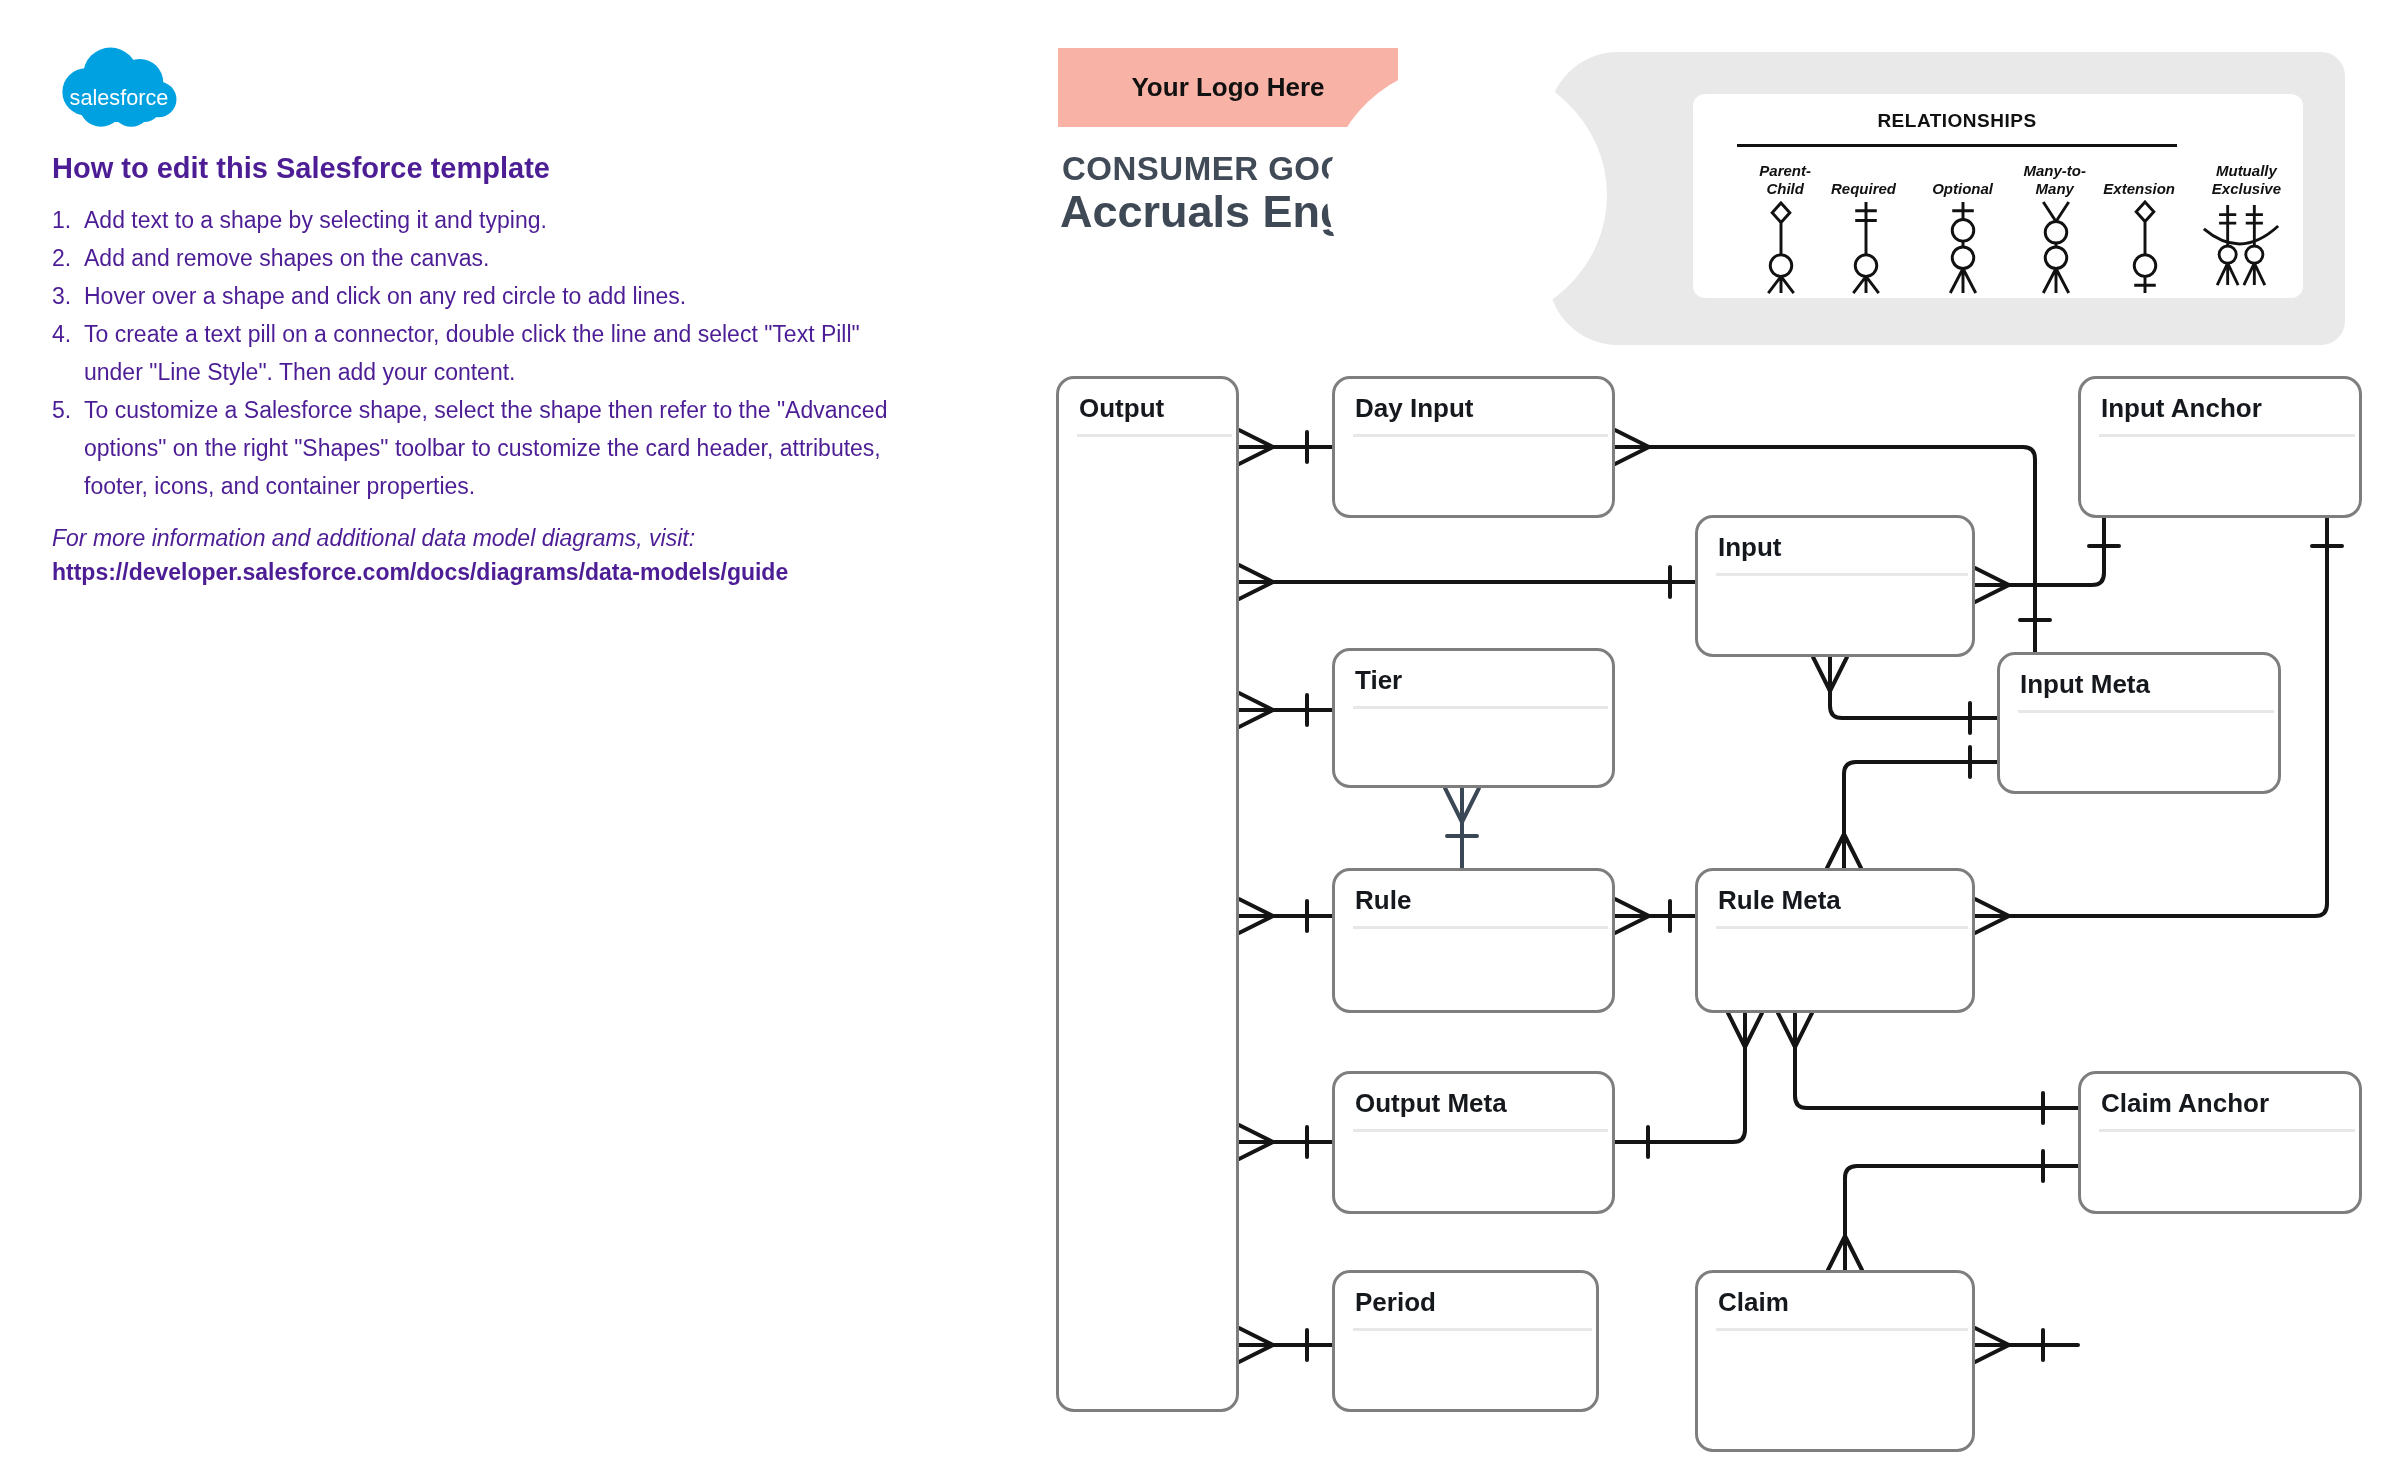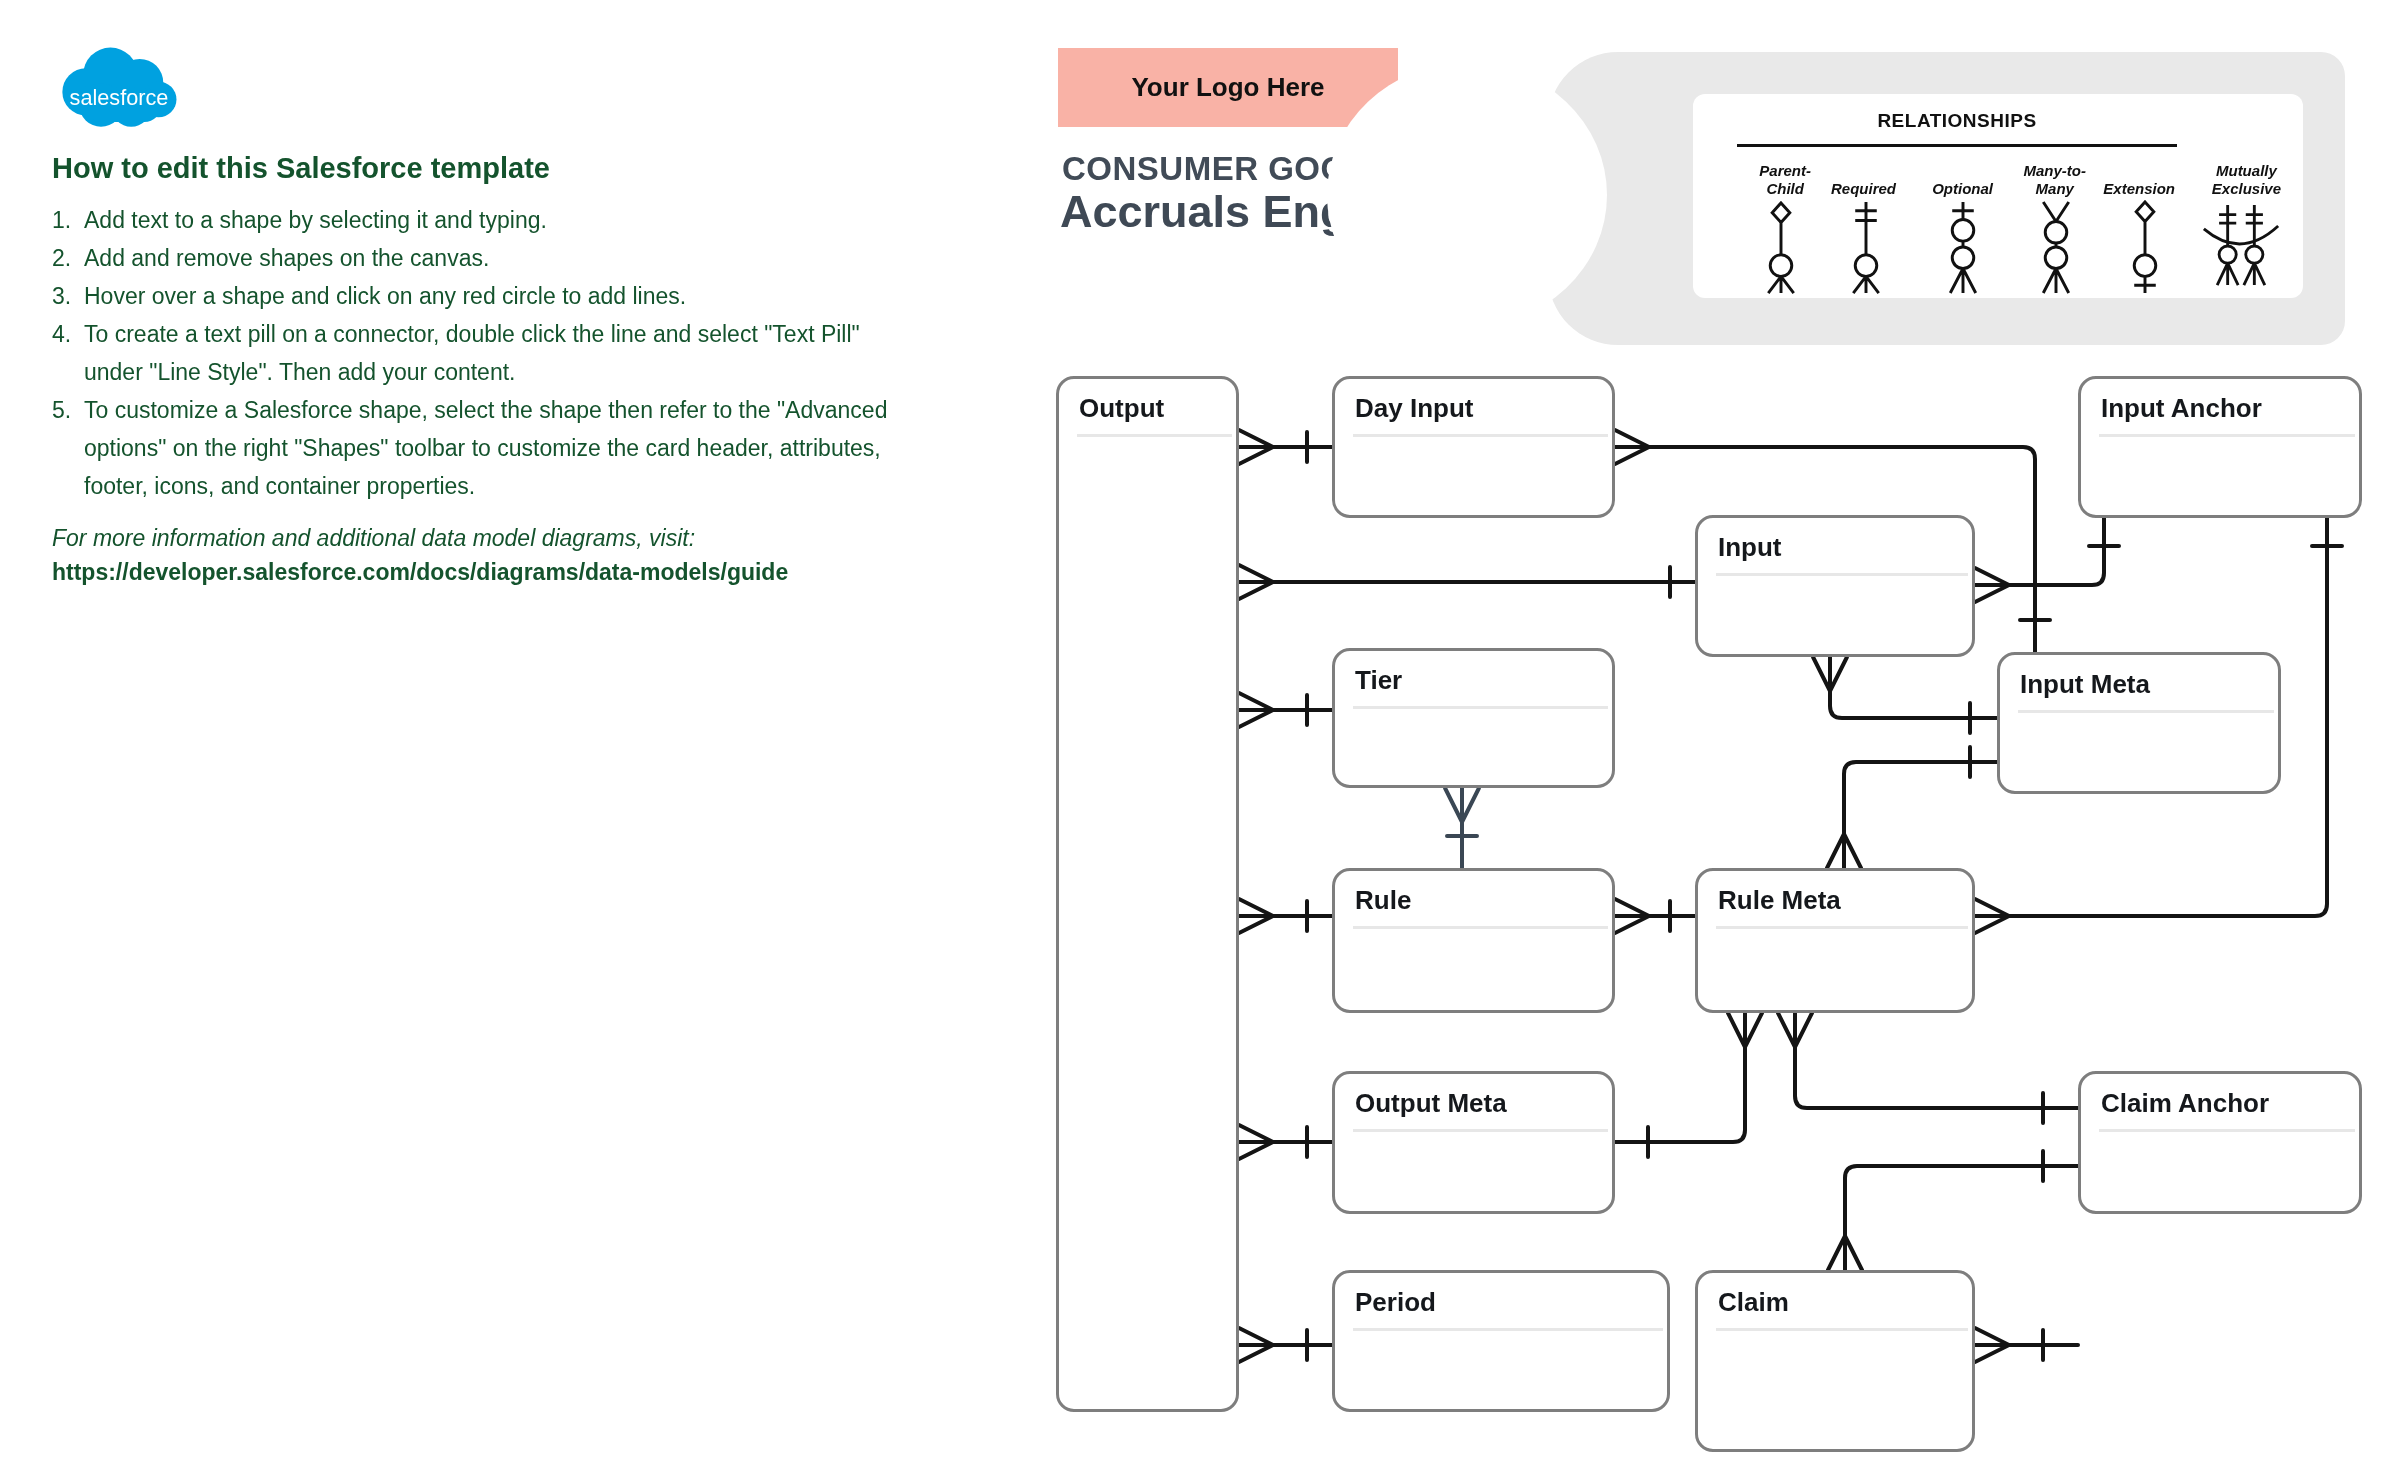--- a/index.html
+++ b/index.html
@@ -1,21 +1,21 @@
 <!DOCTYPE html>
 <html><head>
 <meta charset="utf-8">
 <style>
   html,body{margin:0;padding:0;background:#fff;}
   #app{position:relative;width:2399px;height:1461px;background:#fff;overflow:hidden;
        font-family:"Liberation Sans", sans-serif;}
 
   
   .logo-wrap{position:absolute;left:52px;top:42px;width:132px;height:96px;}
-  .instructions{position:absolute;left:52px;top:152px;width:856px;color:#14532d;}
+  .instructions{position:absolute;left:52px;top:152px;width:856px;color:#4c1d95;}
   .instr-heading{font-size:29px;font-weight:bold;margin:0 0 16px 0;}
   .instr-list{font-size:23px;line-height:38px;}
   .instr-item{display:flex;}
   .instr-num{width:32px;flex:0 0 32px;}
   .instr-text{flex:1;}
   .instr-note{font-size:23px;font-style:italic;margin-top:20px;}
   .instr-link{font-size:23px;font-weight:bold;margin-top:7px;}
 
   
   .logo-placeholder{position:absolute;left:1058px;top:48px;width:340px;height:79px;
@@ -278,21 +278,21 @@
     <div class="entity-divider"></div>
   </div>
   <div class="entity" style="left:1332px;top:1071px;width:283px;height:143px;">
     <div class="entity-title">Output Meta</div>
     <div class="entity-divider"></div>
   </div>
   <div class="entity" style="left:2078px;top:1071px;width:284px;height:143px;">
     <div class="entity-title">Claim Anchor</div>
     <div class="entity-divider"></div>
   </div>
-  <div class="entity" style="left:1332px;top:1270px;width:338px;height:142px;">
+  <div class="entity" style="left:1332px;top:1270px;width:267px;height:142px;">
     <div class="entity-title">Period</div>
     <div class="entity-divider"></div>
   </div>
   <div class="entity" style="left:1695px;top:1270px;width:280px;height:182px;">
     <div class="entity-title">Claim</div>
     <div class="entity-divider"></div>
   </div>
 
 </div>
 

